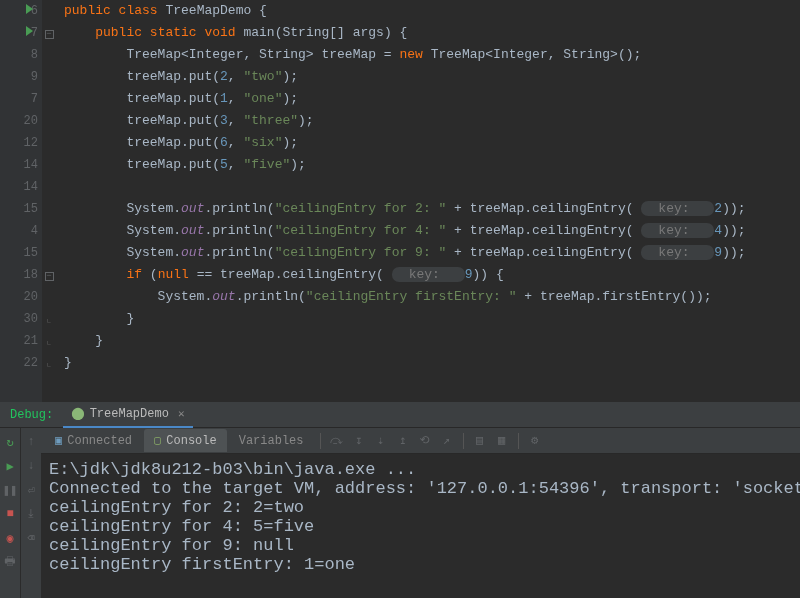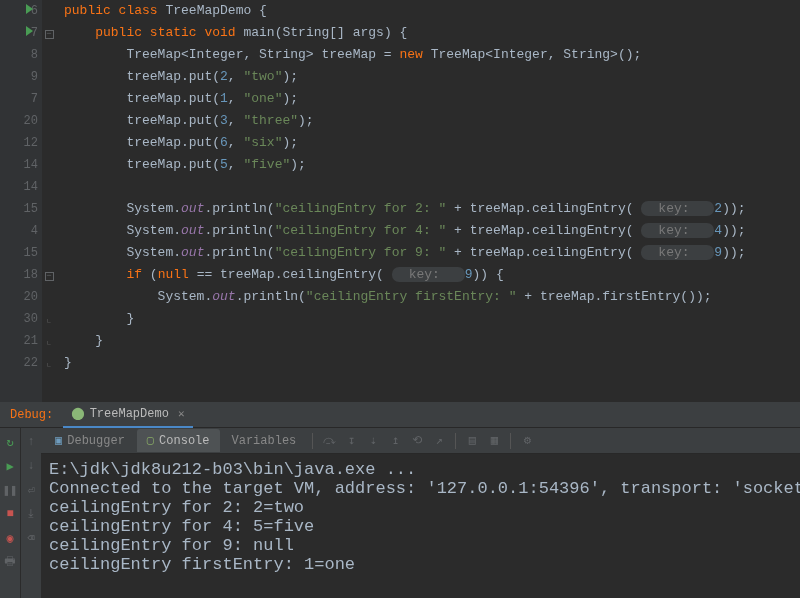--- a/index.html
+++ b/index.html
@@ -73,21 +73,21 @@
   }
   .debug-header {
     display: flex;
     align-items: center;
     background: #3c3f41;
     height: 26px;
     font-size: 12px;
     color: #bbb;
     border-bottom: 1px solid #282828;
   }
-  .debug-label { padding: 0 10px; color: #f97316; }
+  .debug-label { padding: 0 10px; color: #22c55e; }
   .debug-tab {
     display: flex; align-items: center;
     padding: 0 8px;
     height: 26px;
     border-bottom: 2px solid #4a88c7;
     color: #bbb;
     gap: 5px;
   }
   .bug-icon { color: #8ab777; font-size: 12px; }
   .close-x { color: #888; font-size: 11px; margin-left: 4px; }
@@ -215,21 +215,21 @@
       <div class="tbtn grey">↓</div>
       <div class="tbtn grey">⏎</div>
       <div class="tbtn grey">⤓</div>
       <div class="tbtn grey">⌫</div>
     </div>
 
     <div style="flex:1; display:flex; flex-direction:column;">
       <div class="tool-tabs">
         <div class="ttab">
           <span style="color:#6e9cbe">▣</span>
-          <span>Debugger</span>
+          <span>Connected</span>
         </div>
         <div class="ttab active">
           <span style="color:#88aa66">▢</span>
           <span>Console</span>
         </div>
         <div class="ttab">
           <span>Variables</span>
         </div>
         <span style="width:1px;height:16px;background:#555;margin:0 4px"></span>
         <div class="tbtn grey">⤼</div>

